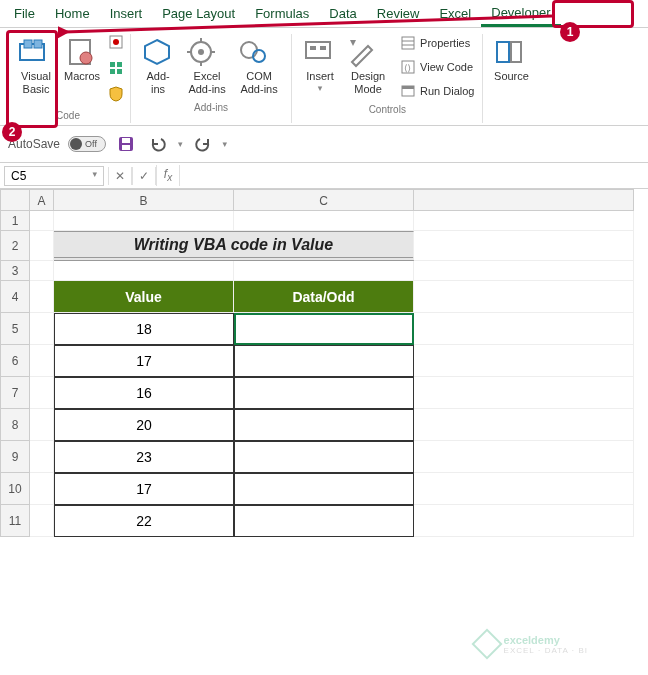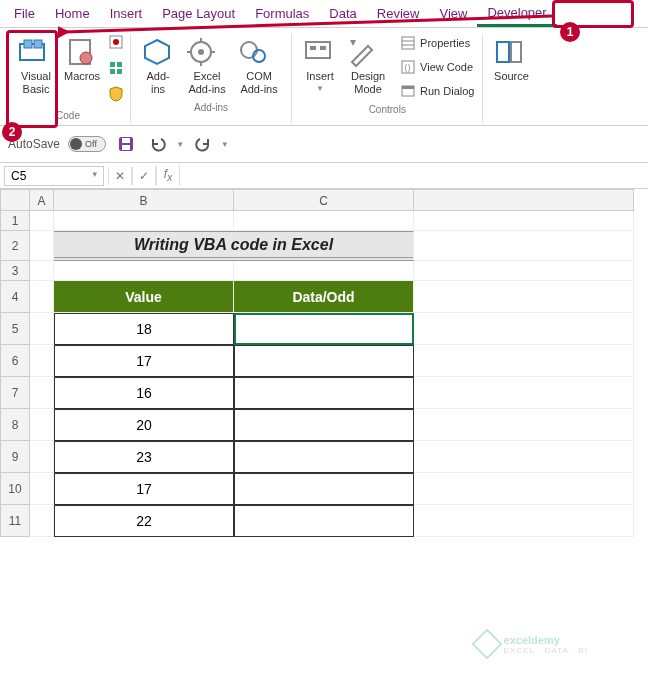--- a/index.html
+++ b/index.html
@@ -1,20 +1,20 @@
 <!DOCTYPE html>
 <html><head>
 <meta charset="utf-8">
 <style>
   * { box-sizing: border-box; margin: 0; padding: 0; font-family: "Segoe UI", Arial, sans-serif; }
   body { background: #fff; width: 648px; height: 675px; overflow: hidden; position: relative; }
 
   
   .tabs { display: flex; align-items: center; height: 28px; border-bottom: 1px solid #d0d0d0; padding-left: 4px; }
-  .tab { padding: 4px 10px; font-size: 13px; color: #701a75; cursor: pointer; text-align: center; }
+  .tab { padding: 4px 10px; font-size: 13px; color: #14532d; cursor: pointer; text-align: center; }
   .tab.active { border-bottom: 3px solid #107c41; font-weight: 500; }
 
   
   .ribbon { display: flex; background: #fff; padding: 6px 6px 2px 6px; border-bottom: 1px solid #d0d0d0; }
   .group { display: flex; flex-direction: column; align-items: center; border-right: 1px solid #e0e0e0; padding: 0 6px; }
   .group:last-child { border-right: none; }
   .group-items { display: flex; align-items: flex-start; }
   .rbtn { display: flex; flex-direction: column; justify-content: flex-start; padding: 2px 4px; min-width: 44px; font-size: 11px; color: #333; text-align: center; cursor: pointer; line-height: 1.2; }
   .rbtn .ico { width: 32px; height: 32px; margin-bottom: 2px; display:flex; align-items:center; justify-content:center; }
   .small-col { display:flex; flex-direction:column; gap:6px; margin-left:4px; }
@@ -67,21 +67,21 @@
 <body>
 
 <div class="tabs">
   <div class="tab">File</div>
   <div class="tab">Home</div>
   <div class="tab">Insert</div>
   <div class="tab">Page Layout</div>
   <div class="tab">Formulas</div>
   <div class="tab">Data</div>
   <div class="tab">Review</div>
-  <div class="tab">View</div>
+  <div class="tab">Excel</div>
   <div class="tab active">Developer</div>
 </div>
 
 <div class="ribbon">
 
   <div class="group">
     <div class="group-items">
       <div class="rbtn">
         <span class="ico">
           <svg width="32" height="32" viewBox="0 0 32 32">
@@ -297,21 +297,21 @@
     <div class="rh h1">1</div>
     <div class="cell A h1"></div>
     <div class="cell B h1"></div>
     <div class="cell C h1"></div>
     <div class="cell rest h1"></div>
   </div>
 
   <div class="row">
     <div class="rh h2">2</div>
     <div class="cell A h2"></div>
-    <div class="cell title-cell h2" style="width:360px;">Writing VBA code in Excel</div>
+    <div class="cell title-cell h2" style="width:360px;">Writing VBA code in Value</div>
     <div class="cell rest h2"></div>
   </div>
 
   <div class="row">
     <div class="rh h3">3</div>
     <div class="cell A h3"></div>
     <div class="cell B h3"></div>
     <div class="cell C h3"></div>
     <div class="cell rest h3"></div>
   </div>

